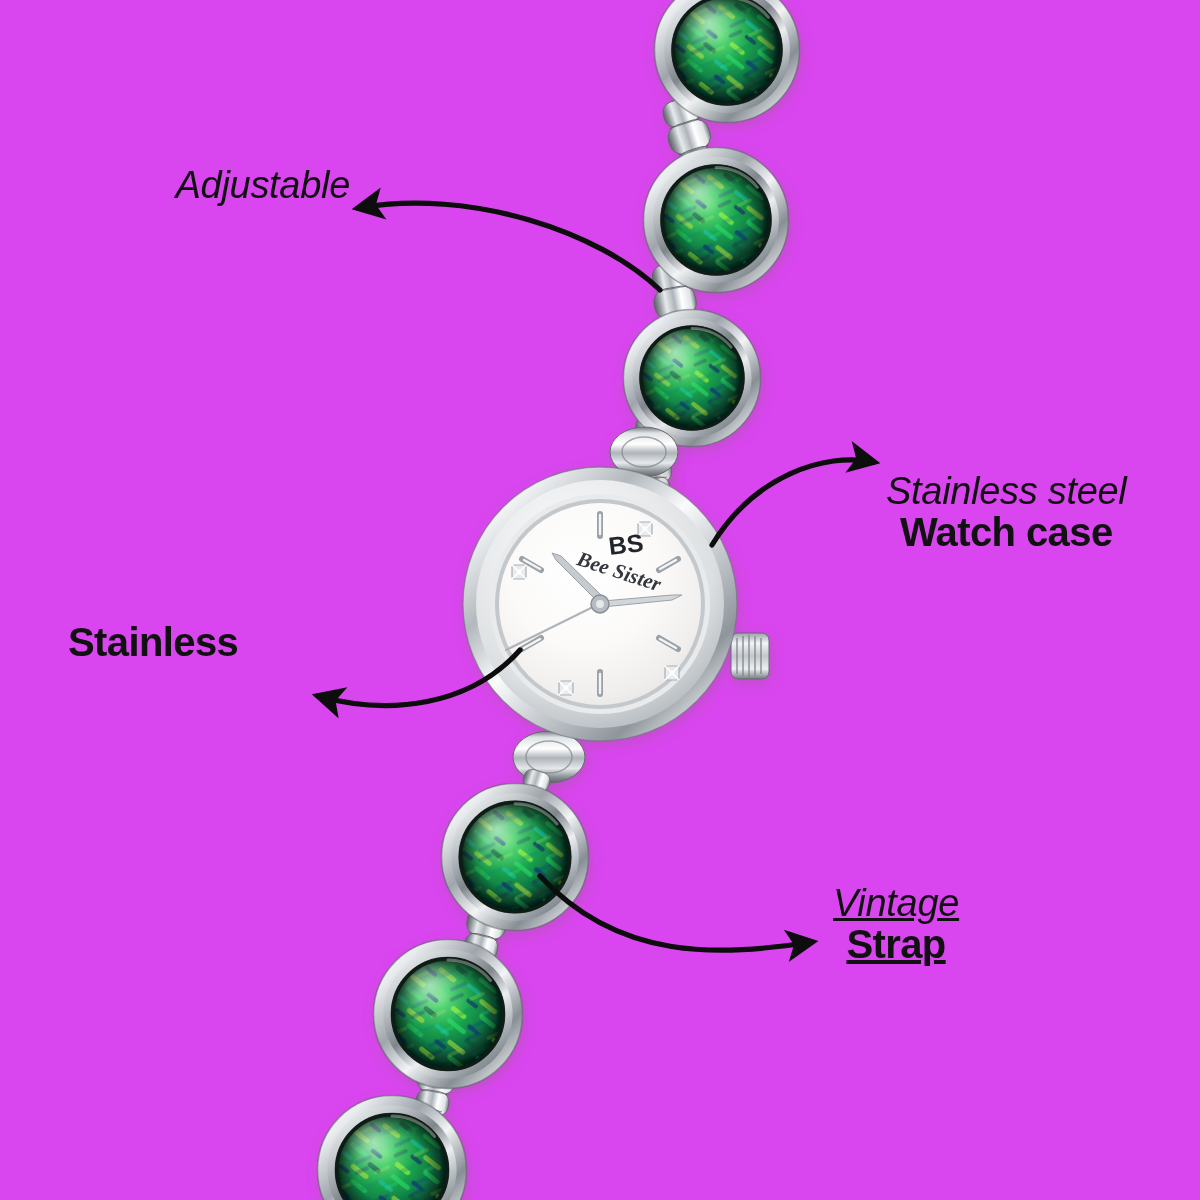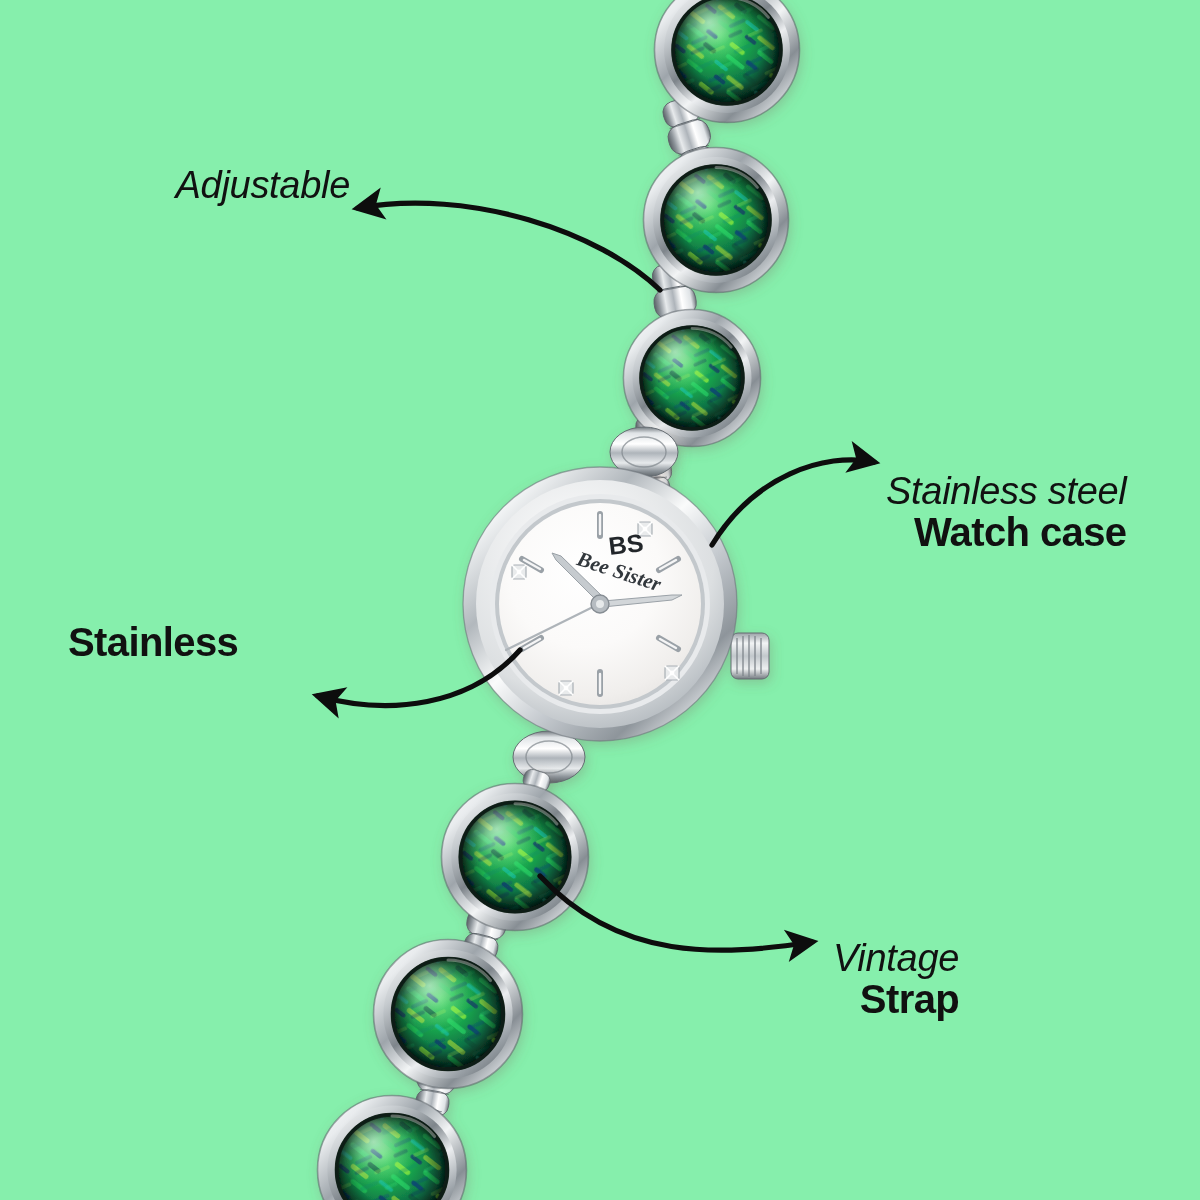--- a/index.html
+++ b/index.html
@@ -10,21 +10,21 @@
     width: 1200px;
     height: 1200px;
     background: #fdf4ee;
     font-family: "Liberation Sans", sans-serif;
     overflow: hidden;
   }
   #stage {
     position: relative;
     width: 1200px;
     height: 1200px;
-    background: #86efac;
+    background: #d946ef;
     overflow: hidden;
   }
 
   
   .callout {
     position: absolute;
     color: #111111;
     line-height: 1.04;
     white-space: nowrap;
     user-select: none;
@@ -36,26 +36,26 @@
     font-size: 38px;
     letter-spacing: -0.3px;
   }
   .callout .strong {
     display: block;
     font-weight: 700;
     font-size: 40px;
     letter-spacing: -0.6px;
   }
   .callout.align-right { text-align: right; }
-  .callout.align-left  { text-align: right; }
+  .callout.align-left  { text-align: center; }
 
   #label-strap     { left: 10px;  top: 166px; width: 340px; }
   #label-case      { left: 886px; top: 472px; }
   #label-crystal   { left: 68px;  top: 622px; }
-  #label-vintage   { left: 833px; top: 939px; }
+  #label-vintage   { left: 833px; top: 884px; text-decoration: underline; }
 
   
   .layer {
     position: absolute;
     left: 0; top: 0;
     width: 1200px;
     height: 1200px;
   }
   #arrow-layer { pointer-events: none; }
 </style>

